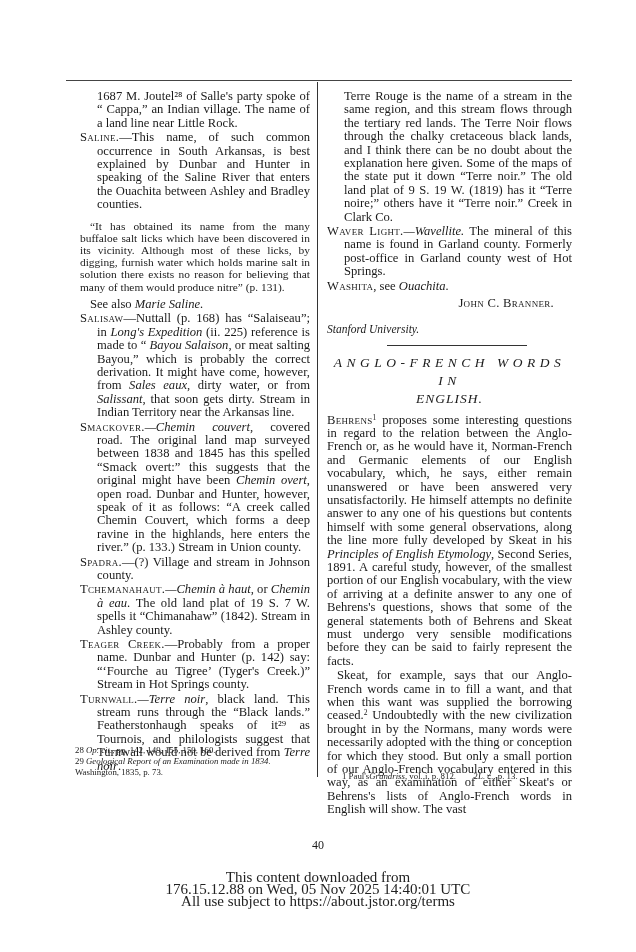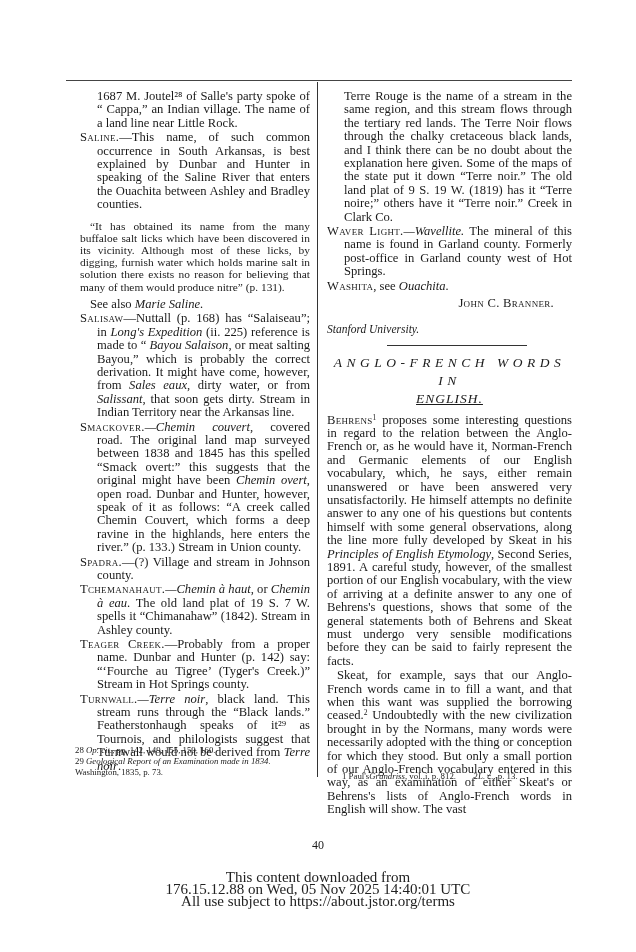--- a/index.html
+++ b/index.html
@@ -23,21 +23,21 @@
   .indent { text-indent:10px; }
   sup { font-size:7.5px; vertical-align:4px; line-height:0; }
   .footnotes { font-family:"Liberation Serif", serif; font-size:8.8px; line-height:11px; }
   .fn-left { position:absolute; left:66px; top:745px; width:250px;margin-left:9px; }
   .fn-right { position:absolute; left:342px; top:771px; width:235px; }
   .fn-right span { display:inline-block; }
   .signature { text-align:right; padding-right:18px; margin-top:4px; }
   .affil { font-style:italic; font-size:11.5px; margin-left:-2px; }
   .sep { width:140px; height:1px; background:#333; margin:8px auto 8px 60px; }
   .title { font-style:italic; text-align:center; font-size:13.5px; letter-spacing:4.5px; line-height:18px; margin-bottom:6px; }
-  .title2 { letter-spacing:1px;text-decoration:underline; }
+  .title2 { letter-spacing:1px; }
   .pageno { position:absolute; left:0; width:636px; top:838px; text-align:center; font-family:"Liberation Serif", serif; font-size:12px; }
   .jstor { position:absolute; left:0; width:636px; top:872px; text-align:center; font-family:"Liberation Serif", serif; font-size:15px; line-height:11.8px; color:#222; }
 </style>
 </head>
 <body>
 
 <div class="page">
 
   <div class="rule-top"></div>
   <div class="vrule"></div>

